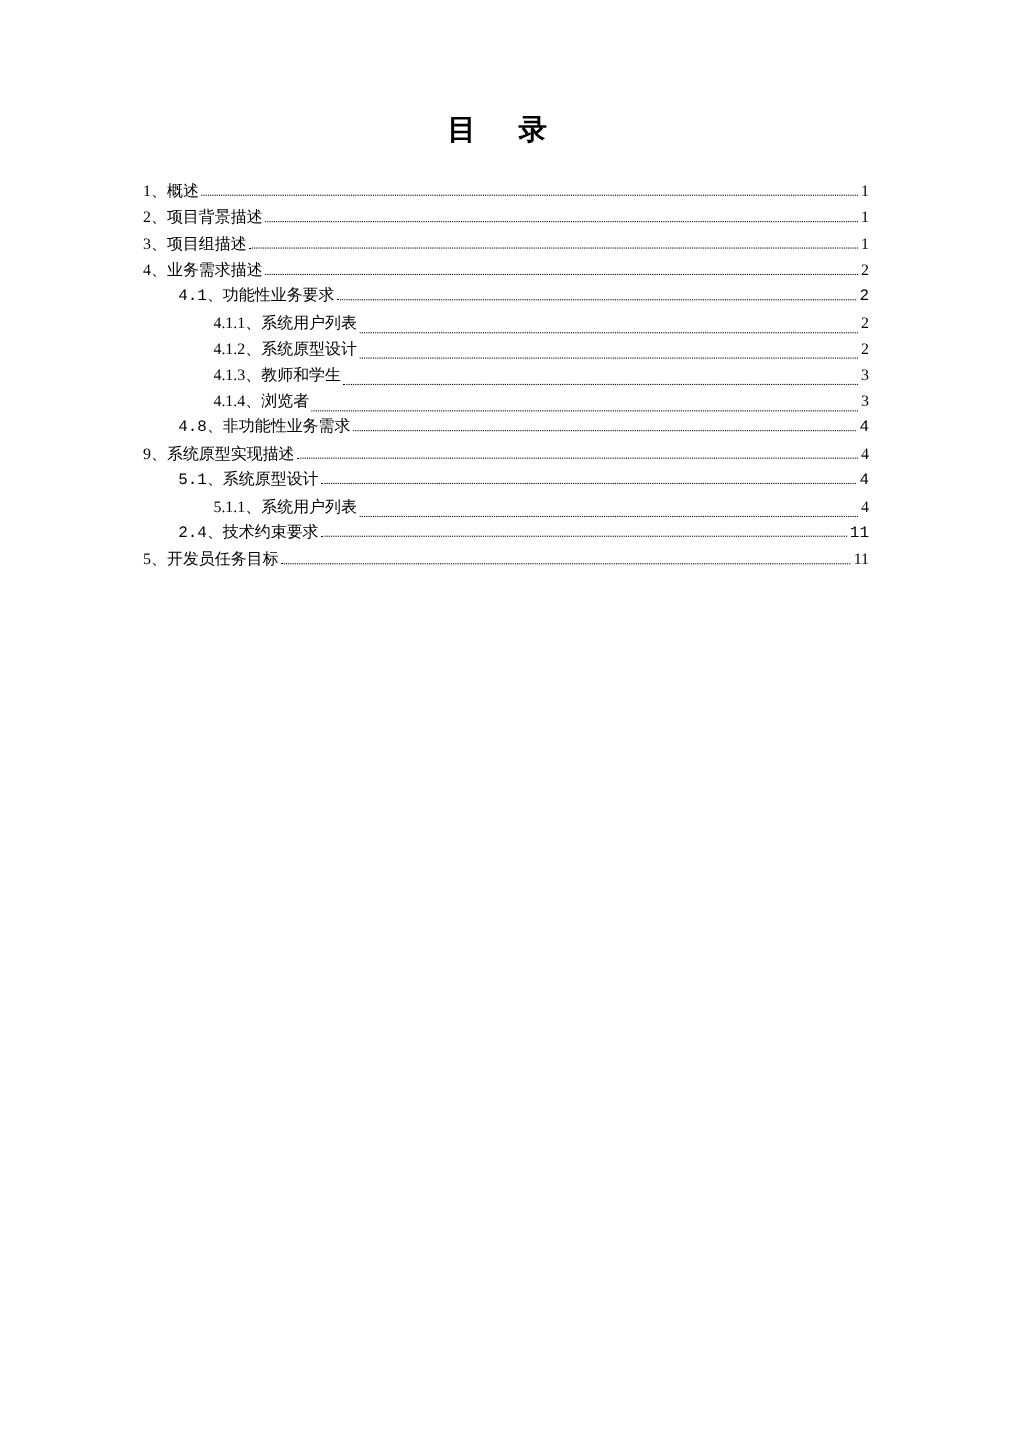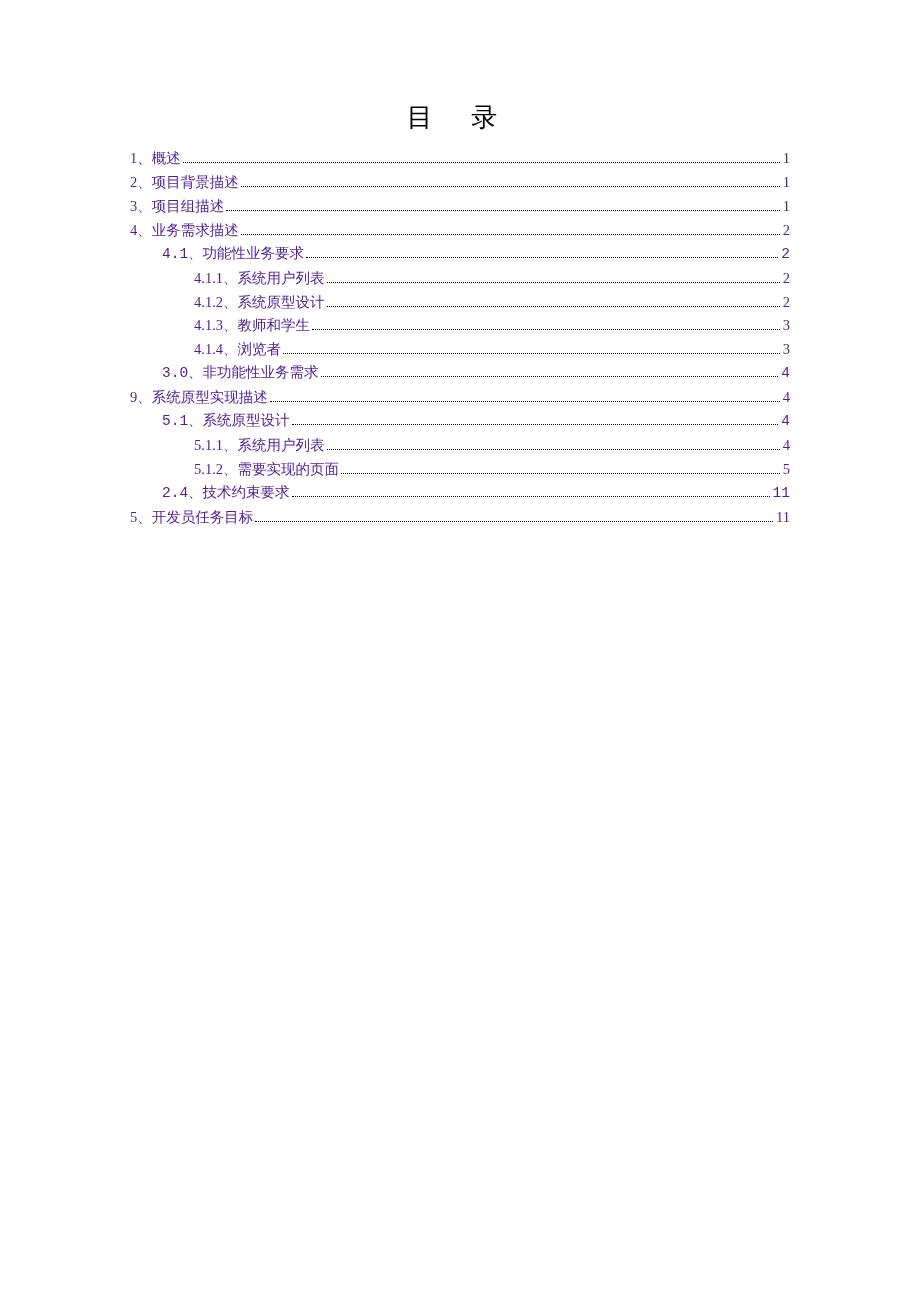--- a/index.html
+++ b/index.html
@@ -11,27 +11,27 @@
       width: 920px;
       height: 1302px;
       background: #ffffff;
       font-family: "SimSun", "宋体", serif;
       padding: 100px 130px 0 130px;
     }
     .title {
       text-align: center;
       font-size: 26px;
       letter-spacing: 16px;
-      margin-bottom: 12px;
-      font-weight: normal;
+      margin-bottom: 28px;
+      font-weight: bold;
       font-family: "SimSun", "宋体", serif;
     }
     .toc {
       font-size: 14.5px;
-      color: #4c1d95;
+      color: #000000;
     }
     .toc-row {
       display: flex;
       align-items: baseline;
       line-height: 1.65;
       white-space: nowrap;
     }
     .toc-label {
       flex-shrink: 0;
     }
@@ -39,21 +39,21 @@
       flex: 1;
       border-bottom: 1.5px dotted #000;
       margin: 0 3px 4px 2px;
       min-width: 20px;
     }
     .toc-page {
       flex-shrink: 0;
     }
     .lvl0 { padding-left: 0; }
     .lvl1 { padding-left: 32px; font-family: Liberation Mono, monospace; }
-    .lvl2 { padding-left: 64px; }
+    .lvl2 { padding-left: 64px; align-items: flex-end; }
   </style>
 </head>
 <body>
 
 <h1 class="title">目 录</h1>
 
 <div class="toc" id="toc-container">
     <div class="toc-row lvl0">
       <span class="toc-label">1、概述</span>
       <span class="toc-dots"></span>
@@ -93,44 +93,39 @@
       <span class="toc-label">4.1.3、教师和学生</span>
       <span class="toc-dots"></span>
       <span class="toc-page">3</span>
     </div>
     <div class="toc-row lvl2">
       <span class="toc-label">4.1.4、浏览者</span>
       <span class="toc-dots"></span>
       <span class="toc-page">3</span>
     </div>
     <div class="toc-row lvl1">
-      <span class="toc-label">3.0、非功能性业务需求</span>
+      <span class="toc-label">4.8、非功能性业务需求</span>
       <span class="toc-dots"></span>
       <span class="toc-page">4</span>
     </div>
     <div class="toc-row lvl0">
       <span class="toc-label">9、系统原型实现描述</span>
       <span class="toc-dots"></span>
       <span class="toc-page">4</span>
     </div>
     <div class="toc-row lvl1">
       <span class="toc-label">5.1、系统原型设计</span>
       <span class="toc-dots"></span>
       <span class="toc-page">4</span>
     </div>
     <div class="toc-row lvl2">
       <span class="toc-label">5.1.1、系统用户列表</span>
       <span class="toc-dots"></span>
       <span class="toc-page">4</span>
     </div>
-    <div class="toc-row lvl2">
-      <span class="toc-label">5.1.2、需要实现的页面</span>
-      <span class="toc-dots"></span>
-      <span class="toc-page">5</span>
-    </div>
     <div class="toc-row lvl1">
       <span class="toc-label">2.4、技术约束要求</span>
       <span class="toc-dots"></span>
       <span class="toc-page">11</span>
     </div>
     <div class="toc-row lvl0">
       <span class="toc-label">5、开发员任务目标</span>
       <span class="toc-dots"></span>
       <span class="toc-page">11</span>
     </div>

